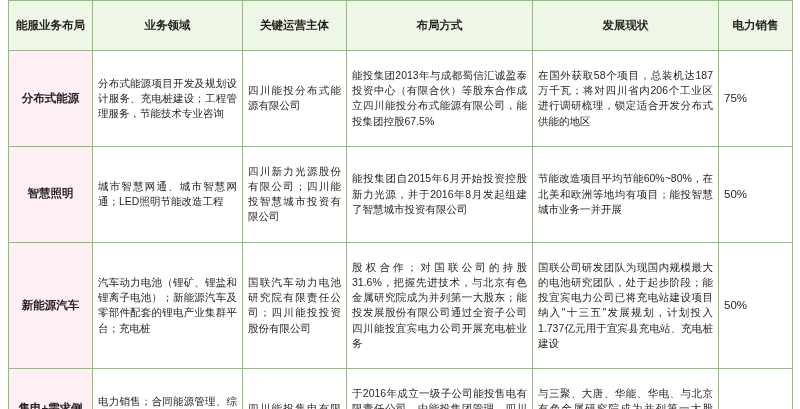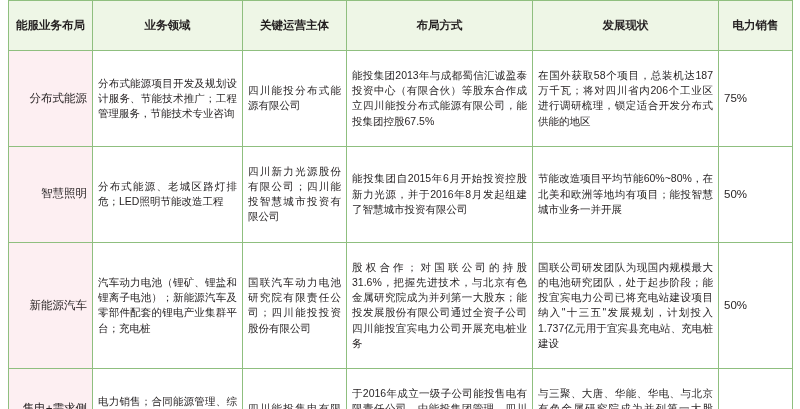--- a/index.html
+++ b/index.html
@@ -46,23 +46,23 @@
     background: #eef6e6;
     font-size: 11.5px;
     font-weight: bold;
     text-align: center;
     color: #231f20;
     height: 30px;
     line-height: 1.3;
   }
   td.cat {
     background: #fdeff2;
-    text-align: right;
+    text-align: center;
     font-size: 11.5px;
-    font-weight: normal;
+    font-weight: bold;
     color: #231f20;
     line-height: 1.35;
   }
   td.body-cell {
     background: #ffffff;
     font-size: 10.5px;
     line-height: 1.45;
     text-align: justify;
     color: #231f20;
   }
@@ -103,29 +103,29 @@
         <th>业务领域</th>
         <th>关键运营主体</th>
         <th>布局方式</th>
         <th>发展现状</th>
         <th>电力销售</th>
       </tr>
     </thead>
     <tbody>
       <tr class="row1">
         <td class="cat">分布式能源</td>
-        <td class="body-cell">分布式能源项目开发及规划设计服务、节能技术推广；工程管理服务，节能技术专业咨询</td>
+        <td class="body-cell">分布式能源项目开发及规划设计服务、充电桩建设；工程管理服务，节能技术专业咨询</td>
         <td class="body-cell">四川能投分布式能源有限公司</td>
         <td class="body-cell">能投集团2013年与成都蜀信汇诚盈泰投资中心（有限合伙）等股东合作成立四川能投分布式能源有限公司，能投集团控股67.5%</td>
         <td class="body-cell">在国外获取58个项目，总装机达187万千瓦；将对四川省内206个工业区进行调研梳理，锁定适合开发分布式供能的地区</td>
         <td class="force">75%</td>
       </tr>
       <tr class="row2">
         <td class="cat">智慧照明</td>
-        <td class="body-cell">分布式能源、老城区路灯排危；LED照明节能改造工程</td>
+        <td class="body-cell">城市智慧网通、城市智慧网通；LED照明节能改造工程</td>
         <td class="body-cell">四川新力光源股份有限公司；四川能投智慧城市投资有限公司</td>
         <td class="body-cell">能投集团自2015年6月开始投资控股新力光源，并于2016年8月发起组建了智慧城市投资有限公司</td>
         <td class="body-cell">节能改造项目平均节能60%~80%，在北美和欧洲等地均有项目；能投智慧城市业务一并开展</td>
         <td class="force">50%</td>
       </tr>
       <tr class="row3">
         <td class="cat">新能源汽车</td>
         <td class="body-cell">汽车动力电池（锂矿、锂盐和锂离子电池）；新能源汽车及零部件配套的锂电产业集群平台；充电桩</td>
         <td class="body-cell">国联汽车动力电池研究院有限责任公司；四川能投投资股份有限公司</td>
         <td class="body-cell">股权合作；对国联公司的持股31.6%，把握先进技术，与北京有色金属研究院成为并列第一大股东；能投发展股份有限公司通过全资子公司四川能投宜宾电力公司开展充电桩业务</td>

